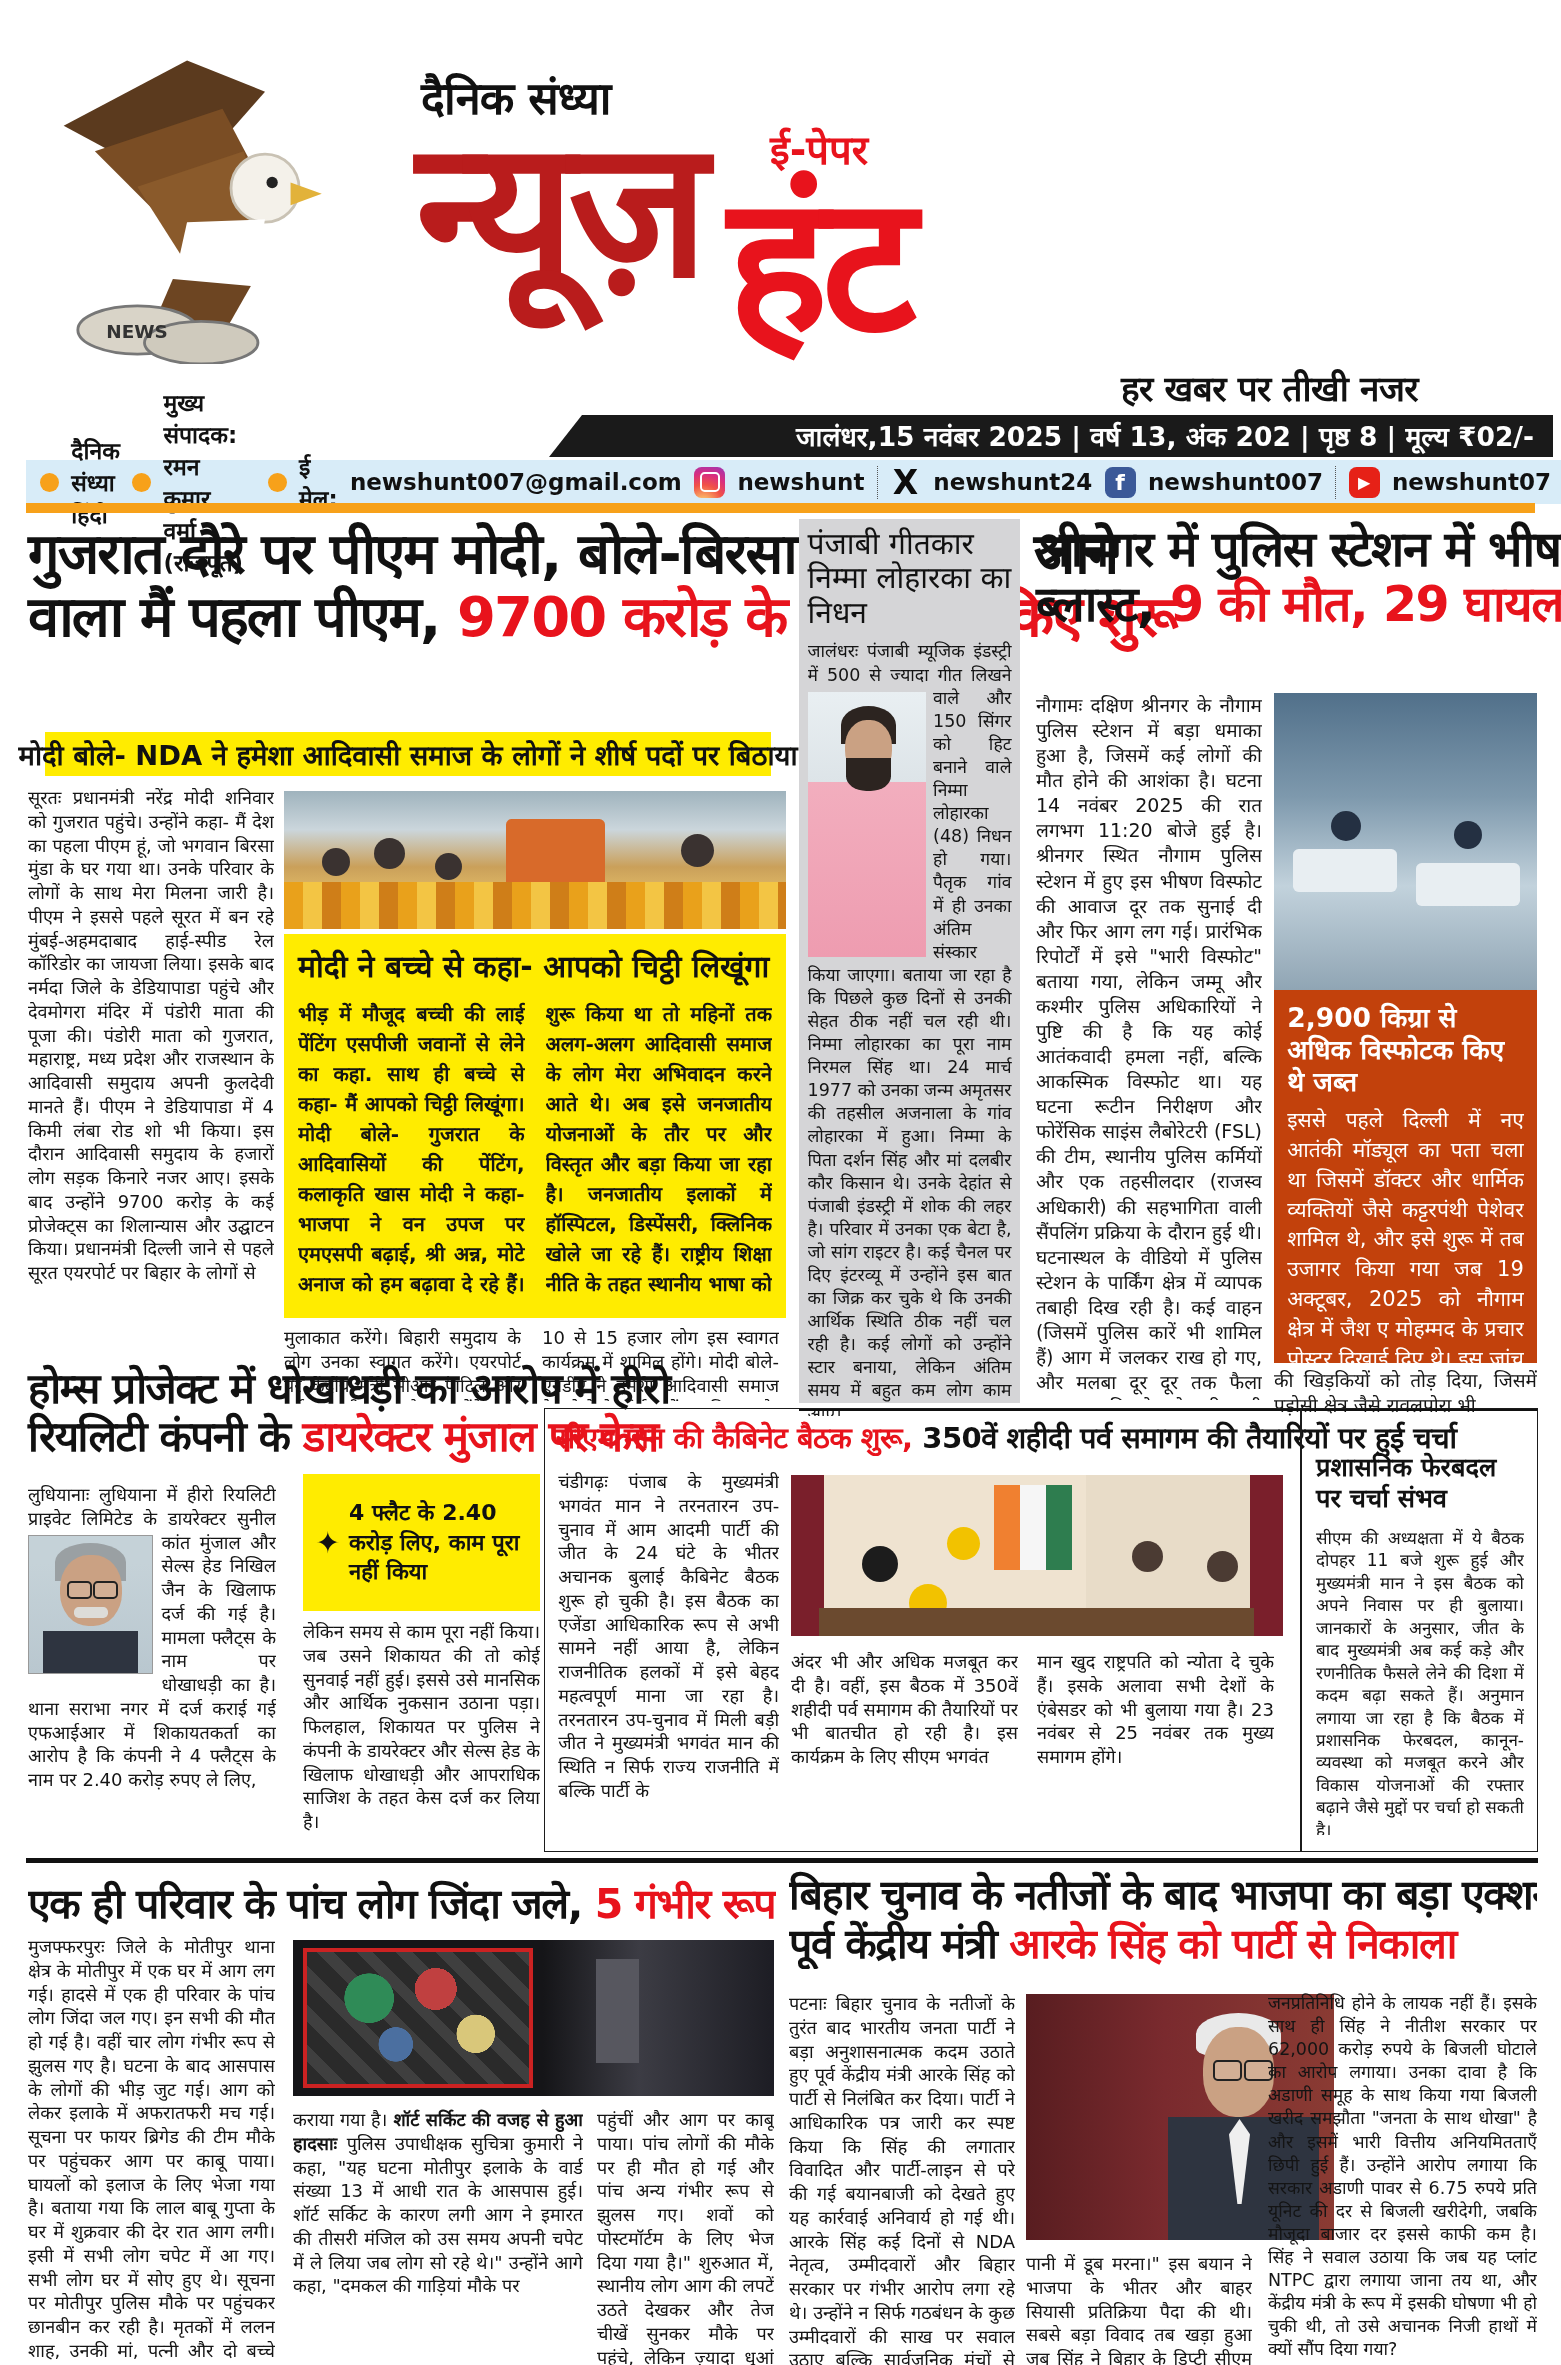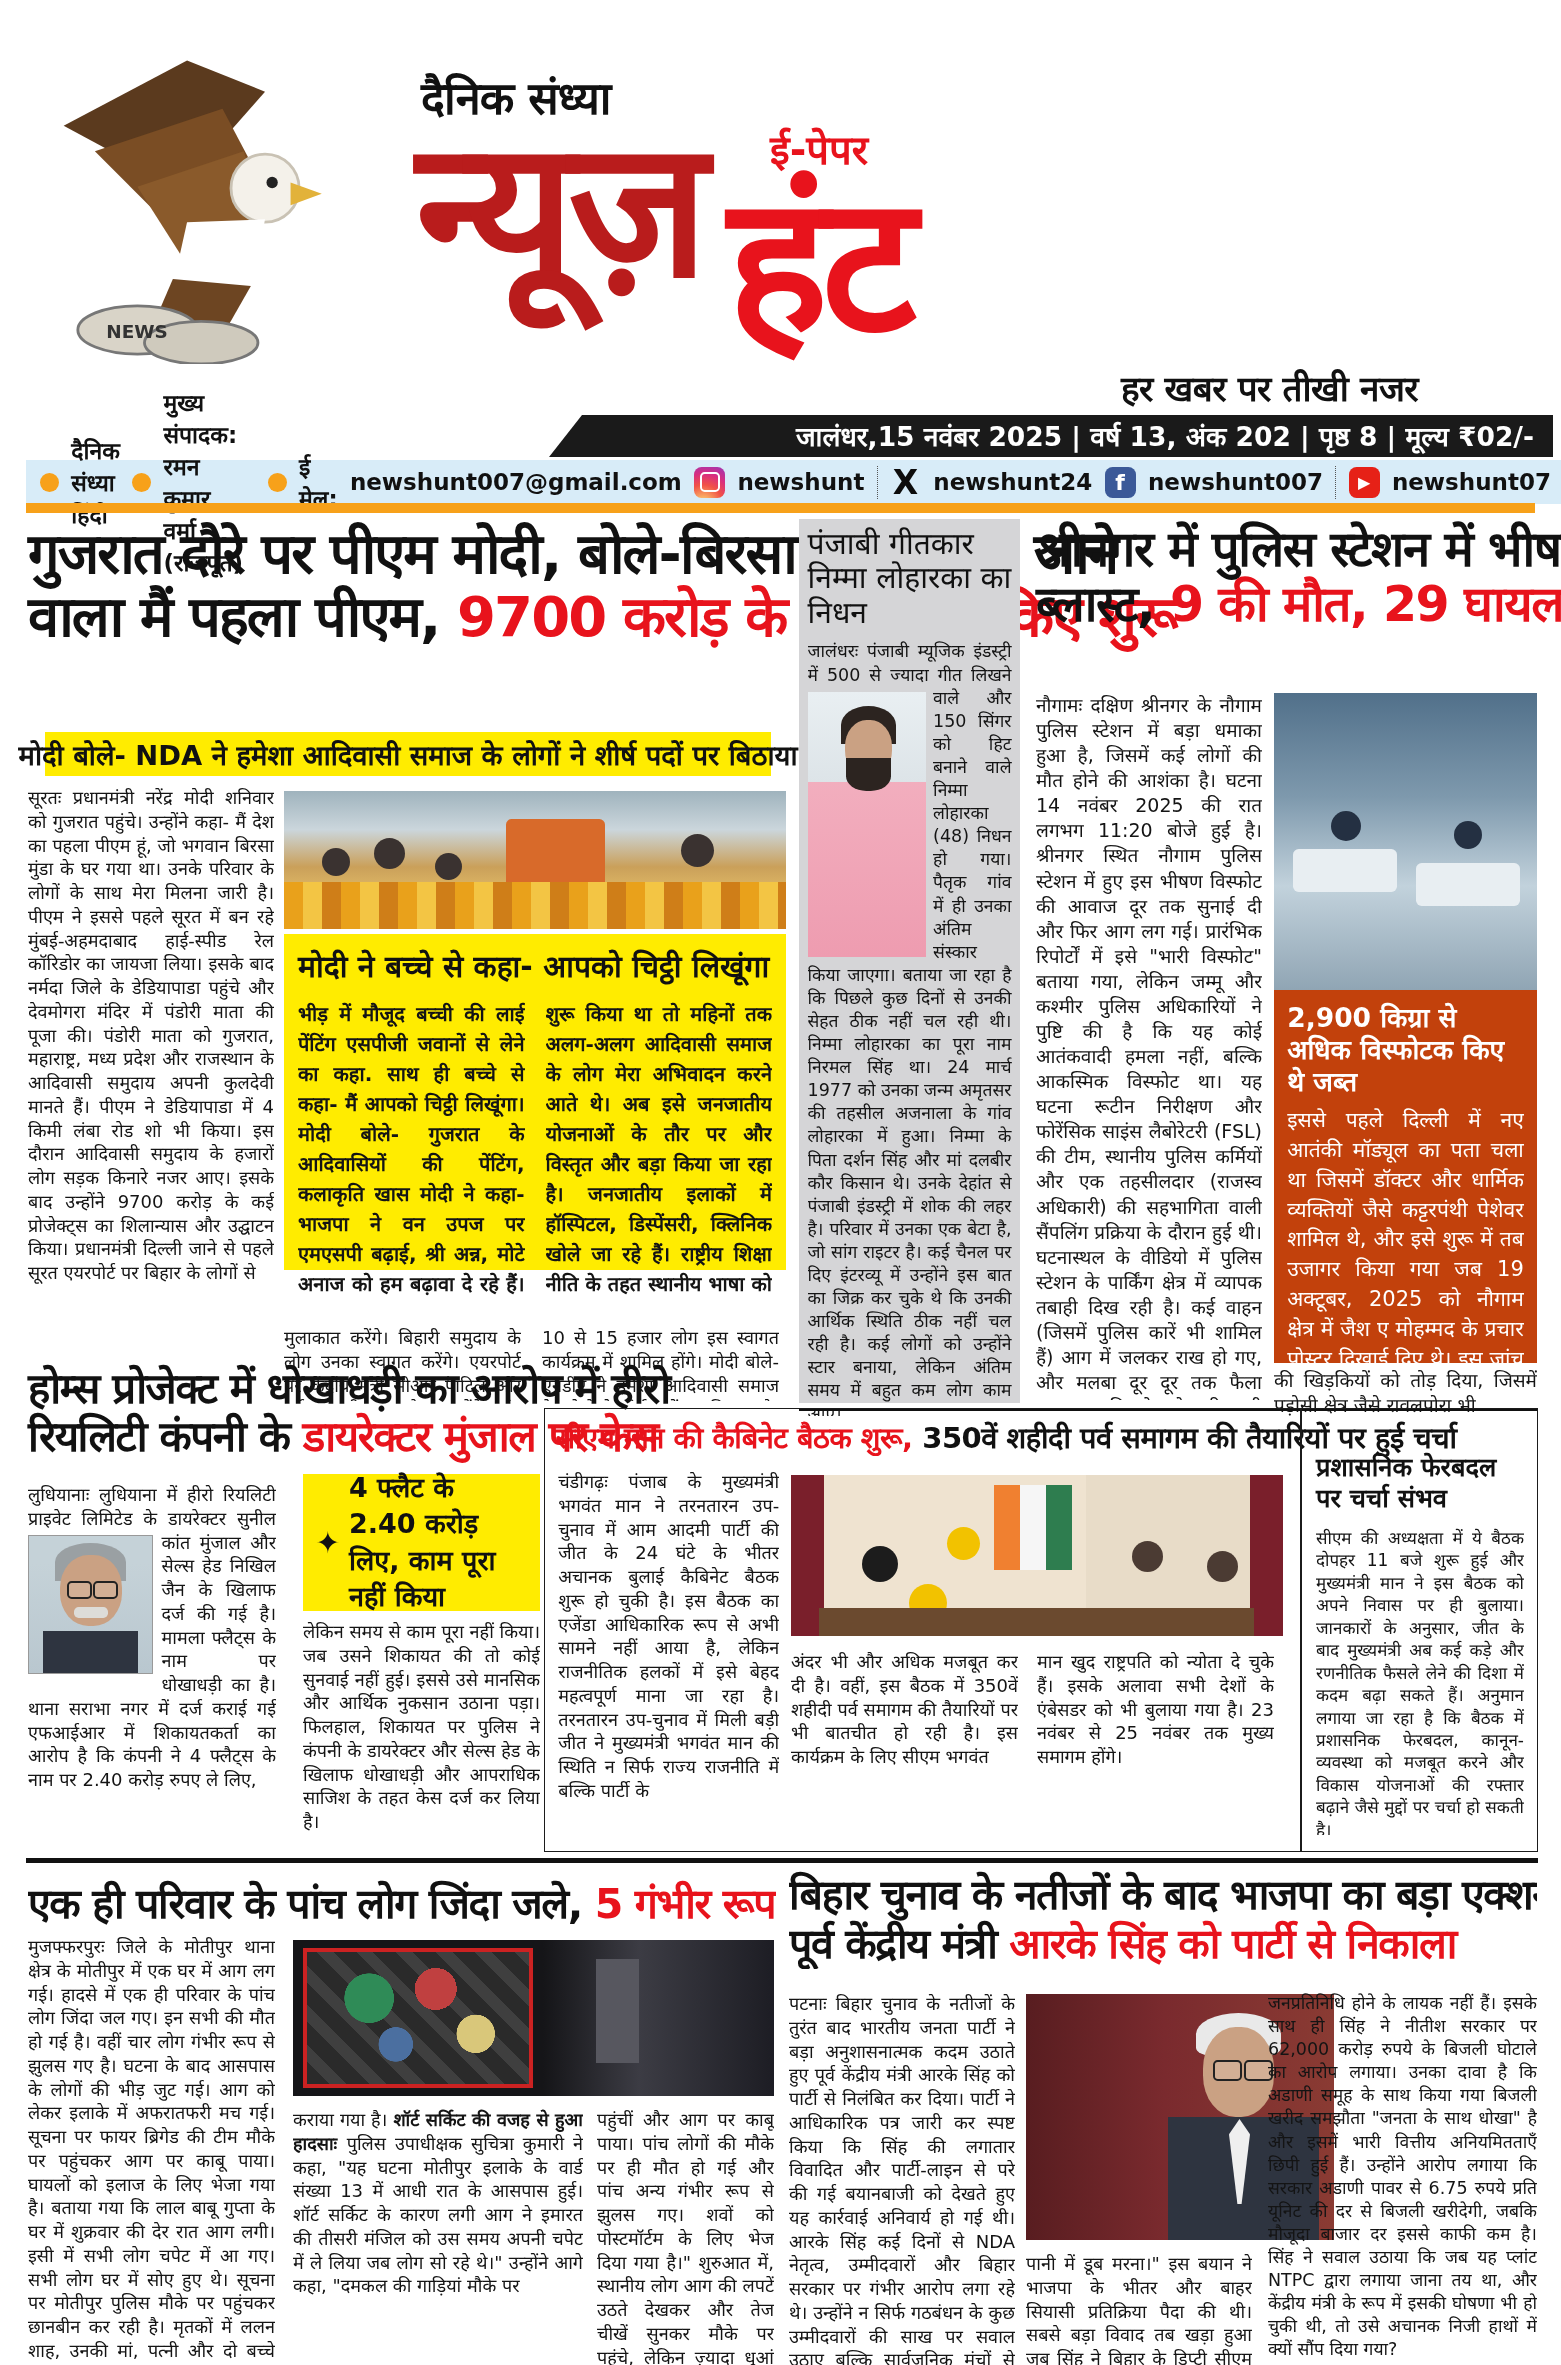--- a/index.html
+++ b/index.html
@@ -144,21 +144,21 @@
 
   <div class="ph modi-ph" style="left:284px;top:791px;width:502px;height:138px">
     <div class="head" style="left:38px;top:57px;width:28px;height:28px"></div>
     <div class="head" style="left:90px;top:47px;width:31px;height:31px"></div>
     <div class="head" style="left:151px;top:62px;width:27.4px;height:27.4px"></div>
     <div class="podium" style="left:222px;top:28px;width:99px;height:76px;border-radius:5.7px"></div>
     <div class="head" style="left:397px;top:43px;width:33px;height:33px"></div>
     <div class="marigold"></div>
   </div>
 
-  <div class="abs ybox" style="left:284px;top:934px;width:502px;height:336px;padding:11.4px 14px;box-sizing:border-box">
+  <div class="abs ybox" style="left:284px;top:934px;width:502px;height:384px;padding:11.4px 14px;box-sizing:border-box">
     <div style="font-size:30px;font-weight:900;margin-bottom:12.3px">मोदी ने बच्चे से कहा- आपको चिट्ठी लिखूंगा</div>
     <div style="display:flex;gap:21px">
       <div class="just" style="width:227px;height:303px;font-weight:600;font-size:20px;line-height:1.5">भीड़ में मौजूद बच्ची की लाई पेंटिंग एसपीजी जवानों से लेने का कहा. साथ ही बच्चे से कहा- मैं आपको चिट्ठी लिखूंगा। मोदी बोले- गुजरात के आदिवासियों की पेंटिंग, कलाकृति खास मोदी ने कहा- भाजपा ने वन उपज पर एमएसपी बढ़ाई, श्री अन्न, मोटे अनाज को हम बढ़ावा दे रहे हैं। हमने गुजरात वन बंधु योजना शुरू की। जब इसे</div>
       <div class="just" style="width:227px;height:303px;font-weight:600;font-size:20px;line-height:1.5">शुरू किया था तो महिनों तक अलग-अलग आदिवासी समाज के लोग मेरा अभिवादन करने आते थे। अब इसे जनजातीय योजनाओं के तौर पर और विस्तृत और बड़ा किया जा रहा है। जनजातीय इलाकों में हॉस्पिटल, डिस्पेंसरी, क्लिनिक खोले जा रहे हैं। राष्ट्रीय शिक्षा नीति के तहत स्थानीय भाषा को अहमियत दी जा रहे है।</div>
     </div>
   </div>
   <div class="abs" style="left:284px;top:1326px;width:502px;display:flex;gap:21px">
     <div class="just" style="width:237px;height:75px">मुलाकात करेंगे। बिहारी समुदाय के लोग उनका स्वागत करेंगे। एयरपोर्ट पर केंद्रीय मंत्री सीआर पाटिल और हर्ष सांघवी भी मौजूद रहेंगे और प्रधानमंत्री का अभिवादन करेंगे। अनुमान है कि बिहार से जुड़े करीब</div>
     <div class="just" style="width:237px;height:75px">10 से 15 हजार लोग इस स्वागत कार्यक्रम में शामिल होंगे। मोदी बोले- एनडीए ने हमेशा आदिवासी समाज के लोगों ने शीर्ष पदों पर बिठाया है। छत्तीसगढ़ के सीएम राज्य के कायाकल्प कर रहे हैं।</div>
   </div>
@@ -207,21 +207,21 @@
       <span class="face" style="left:31px;top:19px;width:62px;height:71px;display:block"></span>
       <span class="glasses" style="left:38px;top:45px;width:21px;height:14px;display:block"></span>
       <span class="glasses" style="left:64px;top:45px;width:21px;height:14px;display:block"></span>
       <span style="position:absolute;left:45px;top:71px;width:34px;height:10.4px;background:#dddcd8;border-radius:4.7px;display:block"></span>
       <span class="suit" style="left:14px;top:95px;width:95px;height:43px;display:block"></span>
     </span>
     <span>डायरेक्टर सुनील कांत मुंजाल और सेल्स हेड निखिल जैन के खिलाफ दर्ज की गई है। मामला फ्लैट्स के नाम पर धोखाधड़ी का है। थाना सराभा नगर में दर्ज कराई गई एफआईआर में शिकायतकर्ता का आरोप है कि कंपनी ने 4 फ्लैट्स के नाम पर 2.40 करोड़ रुपए ले लिए,</span>
   </div>
   <div class="abs ybox" style="left:303px;top:1474px;width:237px;height:137px;padding:9.5px 12.3px;box-sizing:border-box;display:flex;align-items:center">
     <span style="font-size:30px;margin-right:8.5px">✦</span>
-    <span style="font-size:27px;font-weight:900;line-height:1.35">4 फ्लैट के 2.40 करोड़ लिए, काम पूरा नहीं किया</span>
+    <span style="font-size:22px;font-weight:900;line-height:1.35">4 फ्लैट के 2.40 करोड़ लिए, काम पूरा नहीं किया</span>
   </div>
   <div class="abs just" style="left:303px;top:1620px;width:237px;height:213px">लेकिन समय से काम पूरा नहीं किया। जब उसने शिकायत की तो कोई सुनवाई नहीं हुई। इससे उसे मानसिक और आर्थिक नुकसान उठाना पड़ा। फिलहाल, शिकायत पर पुलिस ने कंपनी के डायरेक्टर और सेल्स हेड के खिलाफ धोखाधड़ी और आपराधिक साजिश के तहत केस दर्ज कर लिया है।</div>
 
   <div class="abs mannbox" style="left:544px;top:1408px;width:994px;height:444px;box-sizing:border-box">
     <div class="abs h-mann" style="left:10.4px;top:7.6px;width:970px;overflow:hidden">
       <span class="red">सीएम मान की कैबिनेट बैठक शुरू, </span><span>350वें शहीदी पर्व समागम की तैयारियों पर हुई चर्चा</span>
     </div>
     <div class="abs just" style="left:13.2px;top:61px;width:221px;height:364px">चंडीगढ़ः पंजाब के मुख्यमंत्री भगवंत मान ने तरनतारन उप-चुनाव में आम आदमी पार्टी की जीत के 24 घंटे के भीतर अचानक बुलाई कैबिनेट बैठक शुरू हो चुकी है। इस बैठक का एजेंडा आधिकारिक रूप से अभी सामने नहीं आया है, लेकिन राजनीतिक हलकों में इसे बेहद महत्वपूर्ण माना जा रहा है। तरनतारन उप-चुनाव में मिली बड़ी जीत ने मुख्यमंत्री भगवंत मान की स्थिति न सिर्फ राज्य राजनीति में बल्कि पार्टी के</div>
     <div class="ph mann-ph" style="left:246px;top:66px;width:492px;height:161px">
       <div class="curtain" style="left:0;top:0;width:33px;height:100%"></div>

